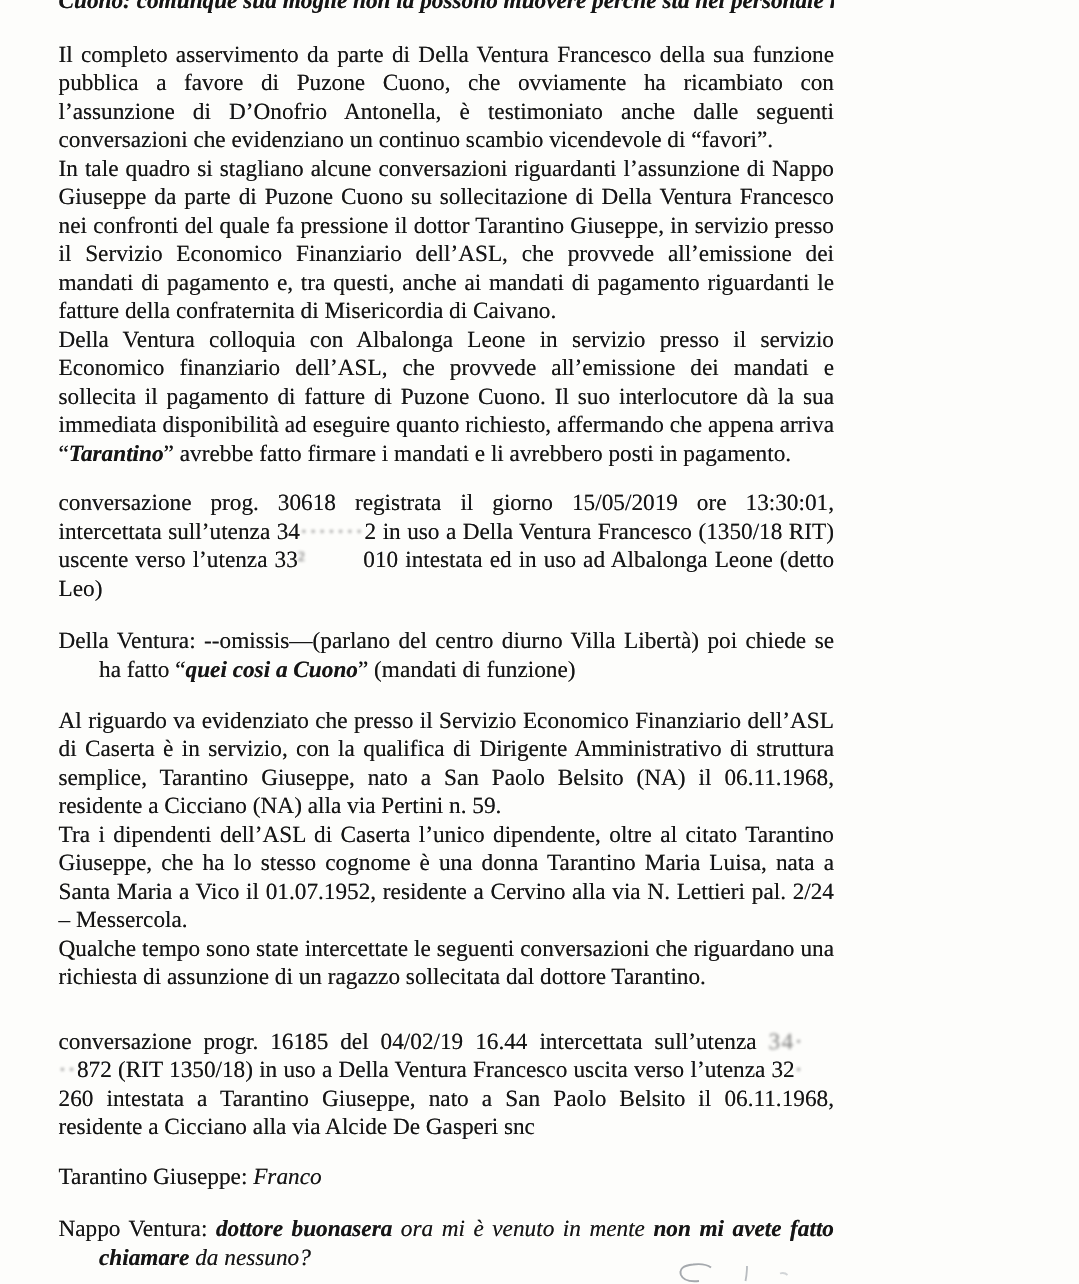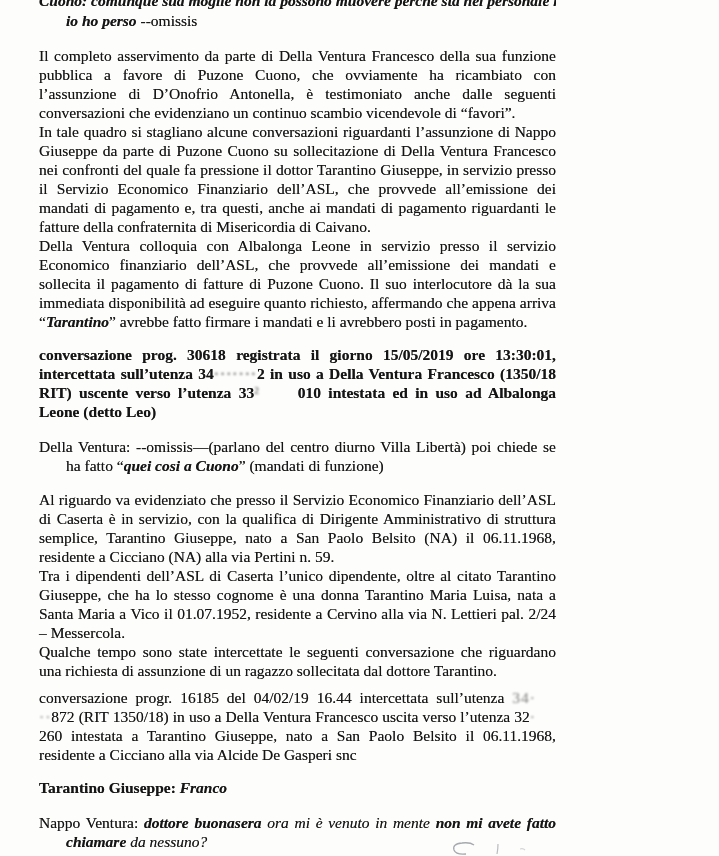--- a/index.html
+++ b/index.html
@@ -22,53 +22,52 @@
   .hang{padding-left:27px;text-indent:-27px;text-align:justify;}
   .indent{padding-left:27px;}
   .clipline{height:11px;overflow:hidden;}
   .clipline .inner{display:block;margin-top:-9px;white-space:nowrap;}
   .i{font-style:italic;}
   .bi{font-weight:bold;font-style:italic;}
   .biu{font-weight:bold;font-style:italic;text-decoration:underline;}
   .smudge{opacity:.5;filter:blur(1.1px);letter-spacing:1px;}
   .gap-lg{display:inline-block;width:38px;}
   .gap-sm{display:inline-block;width:20px;}
-  .mt14{margin-top:14px;font-weight:bold;}
-  .mt12{margin-top:8px;}
+  .mt14{margin-top:14px;}
+  .mt12{margin-top:24px;}
   .mt22{margin-top:9px;}
   .mt16{margin-top:16px;font-family:Liberation Serif, serif;}
   .squiggle{position:absolute;left:432px;top:840px;width:130px;height:16px;}
 </style>
 </head>
 <body>
 
 <div class="page">
 
   <div class="clipline">
     <span class="inner"><span class="bi">Cuono: comunque sua moglie non la possono muovere perché sta nel personale mentre io</span></span>
   </div>
 
-  <p class="para indent"><span class="bi">io ho perso </span><span>--omissis</span></p>
 
   <p class="para mt16"><span>Il completo asservimento da parte di Della Ventura Francesco della sua funzione pubblica a favore di Puzone Cuono, che ovviamente ha ricambiato con l’assunzione di D’Onofrio Antonella, è testimoniato anche dalle seguenti conversazioni che evidenziano un continuo scambio vicendevole di “favori”.</span></p>
 
   <p class="para"><span>In tale quadro si stagliano alcune conversazioni riguardanti l’assunzione di Nappo Giuseppe da parte di Puzone Cuono su sollecitazione di Della Ventura Francesco nei confronti del quale fa pressione il dottor Tarantino Giuseppe, in servizio presso il Servizio Economico Finanziario dell’ASL, che provvede all’emissione dei mandati di pagamento e, tra questi, anche ai mandati di pagamento riguardanti le fatture della confraternita di Misericordia di Caivano.</span></p>
 
   <p class="para"><span>Della Ventura colloquia con Albalonga Leone in servizio presso il servizio Economico finanziario dell’ASL, che provvede all’emissione dei mandati e sollecita il pagamento di fatture di Puzone Cuono. Il suo interlocutore dà la sua immediata disponibilità ad eseguire quanto richiesto, affermando che appena arriva “</span><span class="bi">Tarantino</span><span>” avrebbe fatto firmare i mandati e li avrebbero posti in pagamento.</span></p>
 
   <p class="para mt14"><span>conversazione prog. 30618 registrata il giorno 15/05/2019 ore 13:30:01, intercettata sull’utenza 34</span><span class="smudge">·······</span><span>2 in uso a Della Ventura Francesco (1350/18 RIT) uscente verso l’utenza 33</span><span class="smudge">²</span><span class="gap-lg"></span><span>010 intestata ed in uso ad Albalonga Leone (detto Leo)</span></p>
 
   <p class="hang"><span>Della Ventura: --omissis—(parlano del centro diurno Villa Libertà) poi chiede se ha fatto “</span><span class="bi">quei cosi a Cuono</span><span>” (mandati di funzione)</span></p>
 
 
   <p class="para mt22"><span>Al riguardo va evidenziato che presso il Servizio Economico Finanziario dell’ASL di Caserta è in servizio, con la qualifica di Dirigente Amministrativo di struttura semplice, Tarantino Giuseppe, nato a San Paolo Belsito (NA) il 06.11.1968, residente a Cicciano (NA) alla via Pertini n. 59.</span></p>
 
   <p class="para"><span>Tra i dipendenti dell’ASL di Caserta l’unico dipendente, oltre al citato Tarantino Giuseppe, che ha lo stesso cognome è una donna Tarantino Maria Luisa, nata a Santa Maria a Vico il 01.07.1952, residente a Cervino alla via N. Lettieri pal. 2/24 – Messercola.</span></p>
 
-  <p class="para"><span>Qualche tempo sono state intercettate le seguenti conversazione che riguardano una richiesta di assunzione di un ragazzo sollecitata dal dottore Tarantino.</span></p>
+  <p class="para"><span>Qualche tempo sono state intercettate le seguenti conversazioni che riguardano una richiesta di assunzione di un ragazzo sollecitata dal dottore Tarantino.</span></p>
 
   <p class="para mt12"><span>conversazione progr. 16185 del 04/02/19 16.44 intercettata sull’utenza </span><span class="smudge">34·</span><span class="gap-sm"></span><span class="smudge">··</span><span>872 (RIT 1350/18) in uso a Della Ventura Francesco uscita verso l’utenza 32</span><span class="smudge">·</span><span class="gap-sm"></span><span>260 intestata a Tarantino Giuseppe, nato a San Paolo Belsito il 06.11.1968, residente a Cicciano alla via Alcide De Gasperi snc</span></p>
 
 
   <p class="hang mt14"><span>Tarantino Giuseppe: </span><span class="i">Franco</span></p>
 
   <p class="hang"><span>Nappo Ventura: </span><span class="bi">dottore buonasera</span><span class="i"> ora mi è venuto in mente </span><span class="bi">non mi avete fatto chiamare</span><span class="i"> da nessuno?</span></p>
 
 </div>
 

